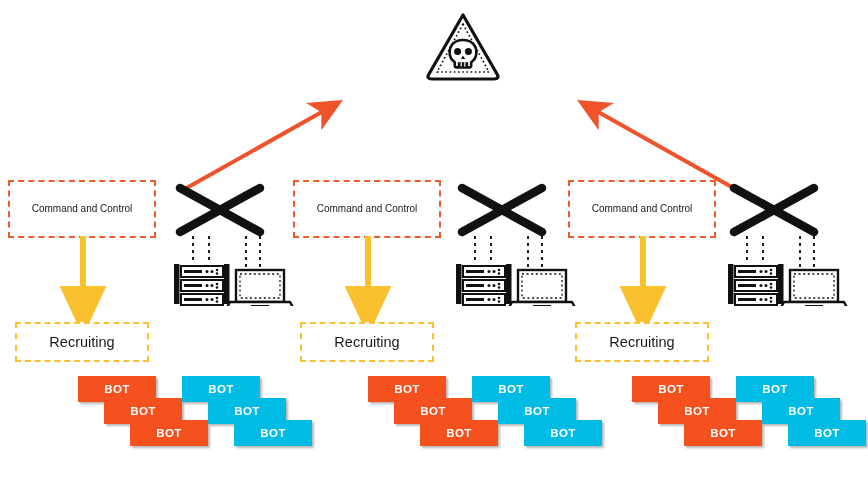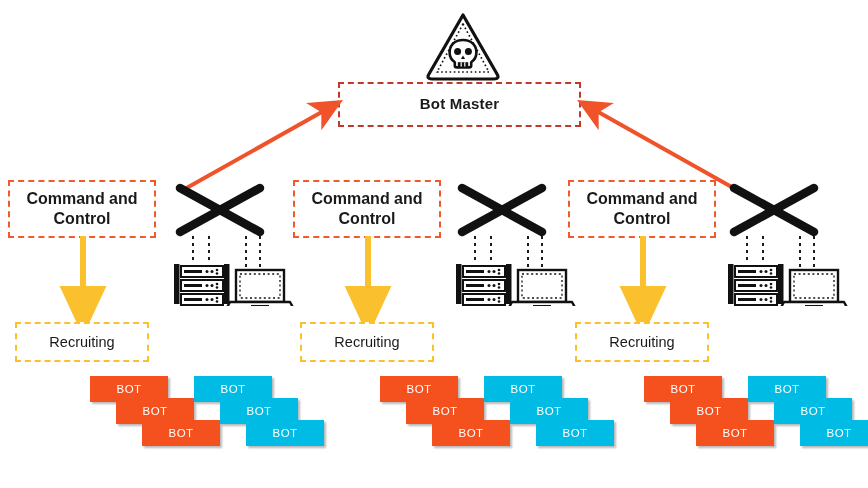--- a/index.html
+++ b/index.html
@@ -16,32 +16,31 @@
     text-align:center;
     color:#1a1a1a;
     background:transparent;
     line-height:1.25;
   }
   .dbox-red{border:2.5px dashed #c0392b;}
   .dbox-orange{border:2.5px dashed #f05a28;}
   .dbox-yellow{border:2.5px dashed #fbc02d;text-align:right;}
 
   .botmaster-label{font-size:15px;font-weight:bold;letter-spacing:.2px;}
-  .cc-label{font-size:16px;font-weight:700;}
+  .cc-label{font-size:10px;font-weight:400;}
   .rec-label{font-size:14.5px;font-weight:400;}
 
   
   .botgroup{position:absolute;}
   .chip{
     position:absolute;
     width:78px;height:26px;
     display:flex;align-items:center;justify-content:center;
-    color:#fff;font-size:11.5px;font-weight:normal;letter-spacing:.4px;
+    color:#fff;font-size:11.5px;font-weight:bold;letter-spacing:.4px;
     box-shadow:2px 2px 2px rgba(0,0,0,.28);
-    margin-left:12px;
   }
   .chip-orange{background:#f4511e;}
   .chip-cyan{background:#00bce4;}
 
   svg{display:block;}
 </style>
 </head>
 <body>
 
 <div id="stage">
@@ -55,23 +54,20 @@
         <circle cx="-5.4" cy="-4.6" r="3.5" fill="#111"></circle>
         <circle cx="5.4" cy="-4.6" r="3.5" fill="#111"></circle>
         <path d="M0,-0.6 L-2.1,3 L2.1,3 Z" fill="#111"></path>
         <rect x="-5.2" y="6.2" width="10.4" height="4.4" fill="#111"></rect>
         <line x1="-1.8" y1="6.2" x2="-1.8" y2="10.6" stroke="#fff" stroke-width="1.2"></line>
         <line x1="1.8" y1="6.2" x2="1.8" y2="10.6" stroke="#fff" stroke-width="1.2"></line>
       </g>
     </svg>
   </div>
 
-  <div class="dbox dbox-red" style="left:338px;top:82px;width:243px;height:45px;">
-    <span class="botmaster-label">Bot Master</span>
-  </div>
 
   <svg class="abs" style="left:0;top:0;" width="868" height="488">
     <defs>
       <marker id="ah-red" markerWidth="9" markerHeight="9" refX="6.4" refY="4.5" orient="auto">
         <path d="M0,0.6 L8.4,4.5 L0,8.4 L2.2,4.5 Z" fill="#f0522a"></path>
       </marker>
     </defs>
     <line x1="183" y1="190" x2="336" y2="104" stroke="#f0522a" stroke-width="4" marker-end="url(#ah-red)"></line>
     <line x1="737" y1="190" x2="584" y2="104" stroke="#f0522a" stroke-width="4" marker-end="url(#ah-red)"></line>
   </svg>

